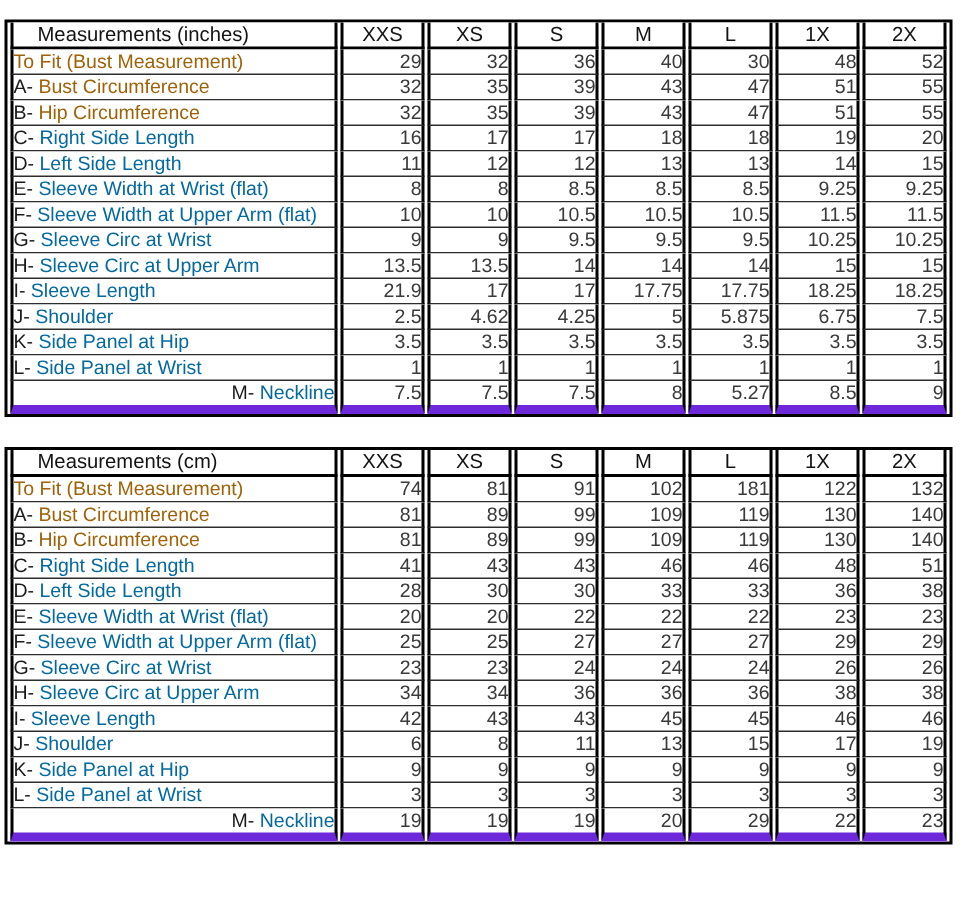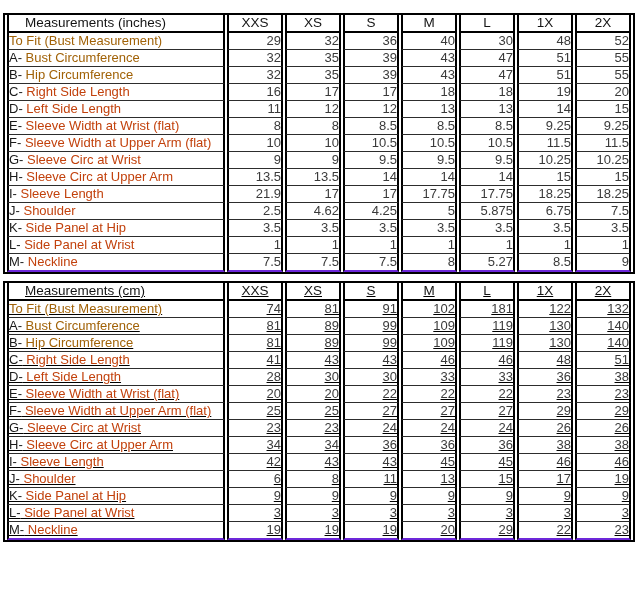--- a/index.html
+++ b/index.html
@@ -14,22 +14,21 @@
     height: 603px;
     box-sizing: border-box;
     padding: 13px 5px 0 3px;
     background: #ffffff;
   }
   .table-frame {
     border: 2px solid #000000;
     background: #ffffff;
   }
   .table-frame.second {
-    margin-top: 7px;
-    text-decoration: underline;
+    margin-top: 20px;
   }
   table.size-table {
     width: 100%;
     border-collapse: separate;
     border-spacing: 2px 0;
     table-layout: fixed;
   }
   table.size-table th,
   table.size-table td {
     box-sizing: border-box;
@@ -54,35 +53,36 @@
   }
   table.size-table td {
     height: 16.9px;
     font-size: 13px;
     line-height: 16px;
     border-left: 2px solid #000000;
     border-right: 2px solid #000000;
     border-bottom: 1.6px solid #2d2d2d;
   }
   table.size-table tr:last-child td {
-    border-bottom: 2px solid #6d28d9;
+    border-bottom: 6px solid #6d28d9;
+    text-align: right;
   }
   td.label-cell {
     text-align: left;
     padding-left: 4px;
     color: #191919;
   }
   td.label-cell .row-prefix {
     color: #1a1a1a;
   }
   td.label-cell .row-text {
     color: #a16207;
   }
   td.label-cell .row-text.muted {
-    color: #c2410c;
+    color: #0369a1;
   }
   td.value-cell {
     text-align: right;
     padding-right: 3px;
     color: #3a3a3a;
   }
 </style>
 </head>
 <body>
 

